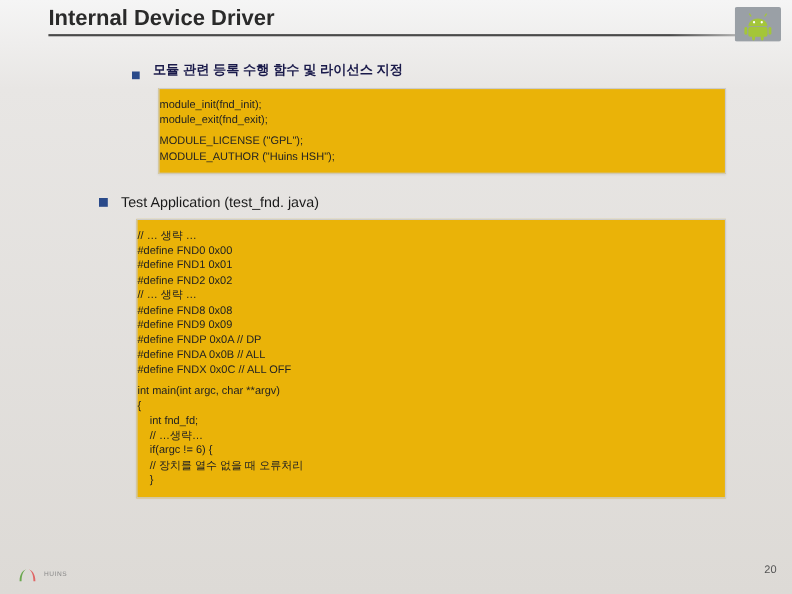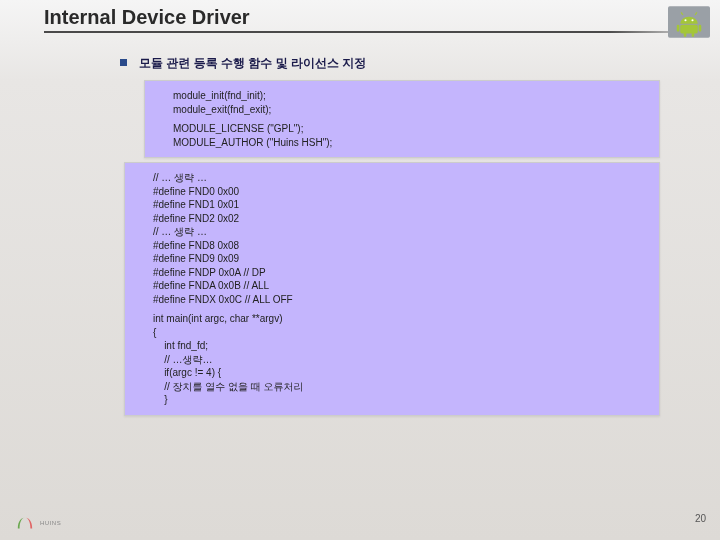--- a/index.html
+++ b/index.html
@@ -37,21 +37,21 @@
     top: 6px;
     right: 10px;
     width: 42px;
     height: 32px;
   }
   .content {
     padding: 10px 40px 0 90px;
   }
   .bullet-row {
     display: flex;
-    align-items: flex-start;
+    align-items: flex-end;
     margin: 10px 0 8px 30px;
   }
   .bullet-row .sq {
     width: 7px; height: 7px; background: #2a4a8a; margin-top: 4px; margin-right: 12px; flex-shrink: 0;
   }
   .bullet-text {
     font-size: 12px;
     font-weight: bold;
     color: #1a1a4a;
   }
@@ -61,23 +61,23 @@
     margin: 18px 0 8px 0;
   }
   .bullet-row-outer .sq {
     width: 8px; height: 8px; background: #2a4a8a; margin-top: 4px; margin-right: 12px; flex-shrink: 0;
   }
   .bullet-text-outer {
     font-size: 13px;
     color: #1a1a1a;
   }
   .code-box {
-    background: #c4b5fd;
+    background: #eab308;
     border: 1px solid #ccc;
-    padding: 8px 28px;
+    padding: 8px 0;
     margin: 4px 20px 4px 34px;
     font-family: Arial, sans-serif;
     font-size: 10px;
     line-height: 1.35;
     color: #222;
     box-shadow: 0 1px 2px rgba(0,0,0,0.08);
   }
   .code-box.first { margin-left: 54px; }
   .code-block { white-space: pre-wrap; }
   .spacer { height: 6px; }
@@ -146,38 +146,42 @@
     </div>
 
     <div class="code-box first">
       <div class="code-block">module_init(fnd_init);
 module_exit(fnd_exit);</div>
       <div class="spacer"></div>
       <div class="code-block">MODULE_LICENSE ("GPL");
 MODULE_AUTHOR ("Huins HSH");</div>
     </div>
 
+    <div class="bullet-row-outer">
+      <div class="sq"></div>
+      <div class="bullet-text-outer">Test Application (test_fnd. java)</div>
+    </div>
 
     <div class="code-box">
       <div class="code-block">// … 생략 …
 #define FND0 0x00
 #define FND1 0x01
 #define FND2 0x02
 // … 생략 …
 #define FND8 0x08
 #define FND9 0x09
 #define FNDP 0x0A // DP
 #define FNDA 0x0B // ALL
 #define FNDX 0x0C // ALL OFF</div>
       <div class="spacer"></div>
       <div class="code-block">int main(int argc, char **argv)
 {
     int fnd_fd;
     // …생략…
-    if(argc != 4) {
+    if(argc != 6) {
     // 장치를 열수 없을 때 오류처리
     }</div>
     </div>
 
   </div>
 
   <div class="page-num">20</div>
 
   <div class="logo">
     <div class="logo-mark">

